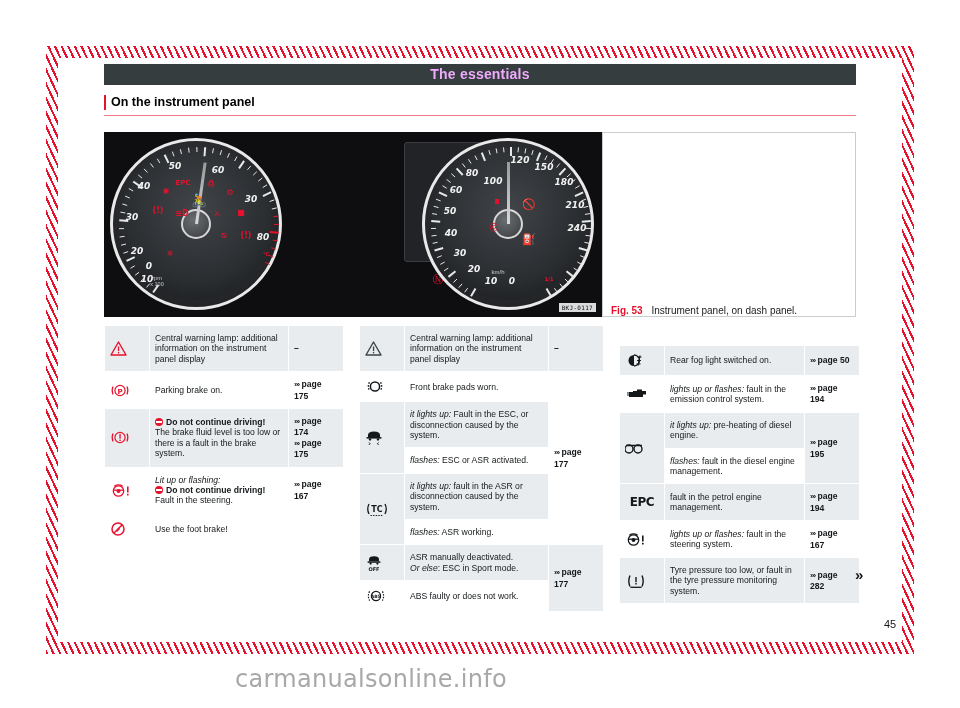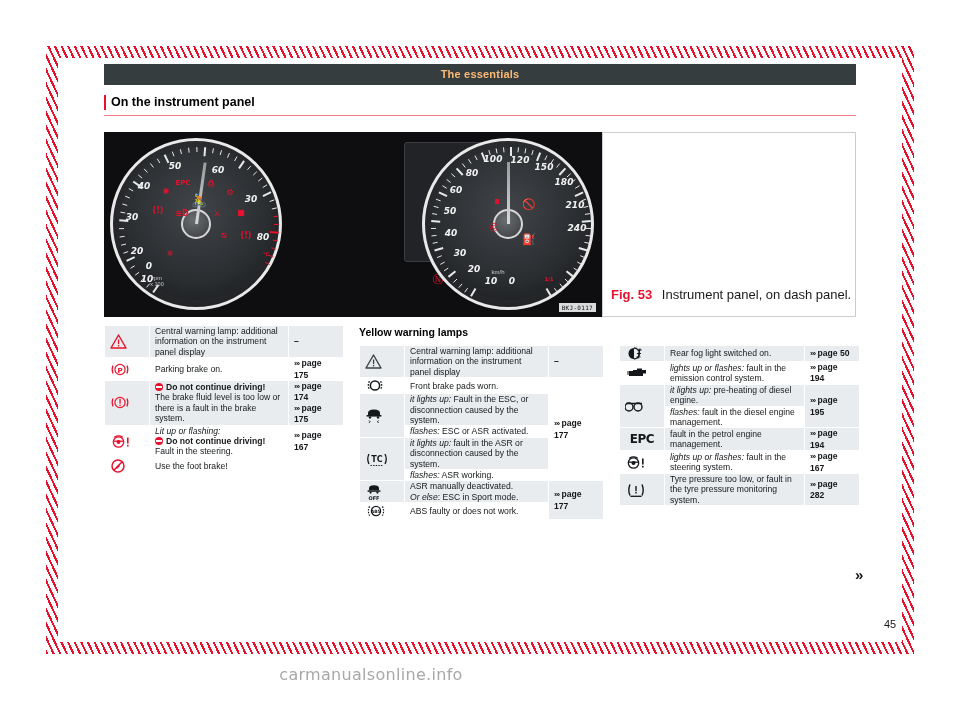--- a/index.html
+++ b/index.html
@@ -30,22 +30,22 @@
     left: 58px; top: 58px;
     width: 844px; height: 584px;
     background: #ffffff;
   }
   
   .header-bar {
     position: absolute;
     left: 104px; top: 64px;
     width: 752px; height: 21px;
     background: #353d3f;
-    color: #fdba74;
-    font-size: 11px;
+    color: #f0abfc;
+    font-size: 14px;
     font-weight: bold;
     text-align: center;
     line-height: 21px;
     letter-spacing: .2px;
   }
   
   .section-title-wrap {
     position: absolute;
     left: 104px; top: 95px;
     width: 752px;
@@ -80,22 +80,22 @@
   .caption-box {
     position: absolute;
     left: 498px; top: 0;
     width: 254px; height: 185px;
     background: #ffffff;
     border: 1px solid #c9cdce;
     box-sizing: border-box;
   }
   .caption-text {
     position: absolute;
-    left: 8px; bottom: 14px;
-    font-size: 13px;
+    left: 8px; bottom: 0;
+    font-size: 10px;
     color: #1a1a1a;
     white-space: nowrap;
   }
   .fig-lead { color: #e8112d; font-weight: bold; }
   .fig-body { color: #1a1a1a; }
 
   
   .gauge {
     position: absolute;
     border-radius: 50%;
@@ -204,21 +204,21 @@
     height: 14px;
     line-height: 14px;
   }
   table.warn {
     border-collapse: collapse;
     width: 100%;
     table-layout: fixed;
   }
   table.warn td {
     vertical-align: middle;
-    padding: 0 5px;
+    padding: 7px 5px;
     font-size: 8.6px;
     line-height: 10.4px;
     color: #15181a;
     background: #ffffff;
     border: 1px solid #ffffff;
   }
   table.warn tr.alt td { background: #e9ecee; }
   td.ic {
     width: 34px;
     text-align: center;
@@ -276,21 +276,21 @@
   }
   
   .watermark {
     position: absolute;
     left: 0; top: 665px;
     width: 762px;
     text-align: center;
     padding-right: 20px;
     box-sizing: border-box;
     color: #a8a8a8;
-    font-size: 16px;
+    font-size: 24px;
     font-family: "DejaVu Sans", sans-serif;
     letter-spacing: .3px;
   }
   svg { display:block; }
 </style>
 </head>
 <body>
 
 <div id="page">
 
@@ -459,21 +459,21 @@
             </g>
         </svg>
         <div class="gnum" style="left:87px; top:140px;">0</div>
         <div class="gnum" style="left:66px; top:140px;">10</div>
         <div class="gnum" style="left:49px; top:128px;">20</div>
         <div class="gnum" style="left:35px; top:112px;">30</div>
         <div class="gnum" style="left:26px; top:92px;">40</div>
         <div class="gnum" style="left:25px; top:70px;">50</div>
         <div class="gnum" style="left:31px; top:49px;">60</div>
         <div class="gnum" style="left:47px; top:32px;">80</div>
-        <div class="gnum" style="left:68px; top:18px;">100</div>
+        <div class="gnum" style="left:68px; top:40px;">100</div>
         <div class="gnum" style="left:95px; top:19px;">120</div>
         <div class="gnum" style="left:119px; top:26px;">150</div>
         <div class="gnum" style="left:139px; top:41px;">180</div>
         <div class="gnum" style="left:150px; top:64px;">210</div>
         <div class="gnum" style="left:152px; top:87px;">240</div>
         <div class="gunit" style="left:73px; top:131px; font-size:6px;">km/h</div>
         <div class="hub"></div>
         <div class="needle" style="transform:rotate(180deg);"></div>
 
         <span class="lamp" style="left:72px; top:60px; font-size:11px;">⏸</span>
@@ -566,21 +566,20 @@
                 </svg>
           </td>
           <td>Use the foot brake!</td>
           <td class="pg"></td>
         </tr>
       </tbody>
         </table>
     </div>
 
     <div class="col col-yel">
-      <div class="col-head">Yellow warning lamps</div>
       <table class="warn">
         <tbody>
             <tr class="alt">
           <td class="ic">
             <svg width="17" height="15" viewBox="0 0 17 15">
                   <path d="M8.5 1 L16 14 L1 14 Z" fill="none" stroke="#3c4447" stroke-width="1.4" stroke-linejoin="round"></path>
                   <rect x="7.9" y="5.5" width="1.3" height="4.6" fill="#3c4447"></rect>
                   <rect x="7.9" y="11" width="1.3" height="1.4" fill="#3c4447"></rect>
                 </svg>
           </td>

